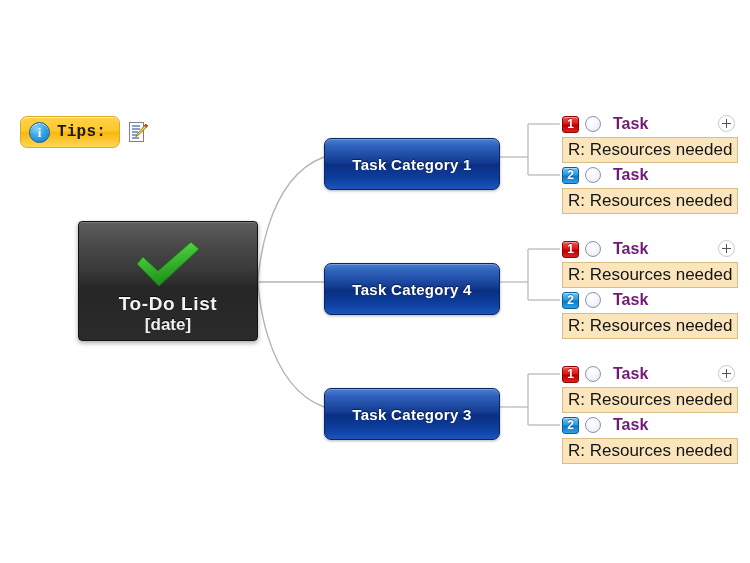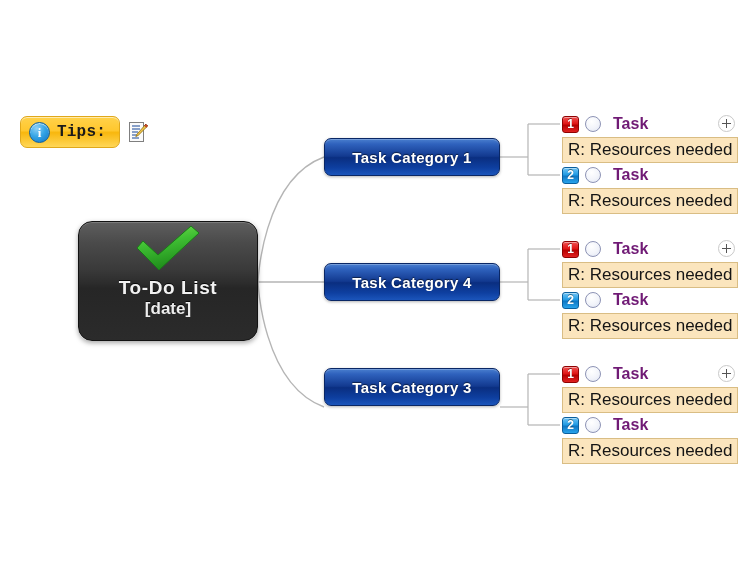--- a/index.html
+++ b/index.html
@@ -90,30 +90,30 @@
     flex: 0 0 auto;
   }
 
   
   .central-node {
     position: absolute;
     left: 78px;
     top: 221px;
     width: 180px;
     height: 120px;
-    border-radius: 14px;
+    border-radius: 4px;
     background: linear-gradient(to bottom, #5e5e5e 0%, #4a4a4a 18%, #3a3a3a 40%, #2c2c2c 52%, #262626 56%, #2b2b2b 100%);
     border: 1px solid #121212;
     box-shadow: 0 2px 5px rgba(0,0,0,.35), inset 0 1px 0 rgba(255,255,255,.18);
     box-sizing: border-box;
     display: flex;
     flex-direction: column;
     align-items: center;
     justify-content: flex-start;
-    padding-top: 0;
+    padding-top: 16px;
   }
   .check-wrap {
     width: 74px;
     height: 52px;
     position: relative;
   }
   .central-title {
     margin-top: 4px;
     font-size: 19px;
     font-weight: bold;
@@ -128,21 +128,21 @@
     font-weight: bold;
     color: #ededed;
     text-shadow: 0 -1px 0 rgba(0,0,0,.8);
     line-height: 1.1;
   }
 
   
   .category-node {
     position: absolute;
     width: 176px;
-    height: 38px;
+    height: 52px;
     border-radius: 7px;
     background: linear-gradient(to bottom, #4a7fcf 0%, #2f62bd 14%, #12398f 48%, #0a2e80 52%, #0e3fa0 80%, #1b55bb 100%);
     border: 1px solid #0a2765;
     box-shadow: 0 1px 3px rgba(0,0,0,.3), inset 0 1px 0 rgba(255,255,255,.25);
     box-sizing: border-box;
     display: flex;
     align-items: center;
     justify-content: center;
   }
   .category-label {
@@ -359,21 +359,21 @@
           <span>2</span>
         </span>
       <span class="task-circle"></span>
       <span class="task-label">Task</span>
     </div>
     <div class="resource-tag">R: Resources needed</div>
   </div>
 
   <div class="expand-btn" style="top:240px;"></div>
 
-  <div class="category-node" style="left:324px; top:368px;">
+  <div class="category-node" style="left:324px; top:388px;">
     <span class="category-label">Task Category 3</span>
   </div>
 
   <div class="task-item" style="top:364px;">
     <div class="task-head">
       <span class="prio-badge prio-1">
           <span>1</span>
         </span>
       <span class="task-circle"></span>
       <span class="task-label">Task</span>

